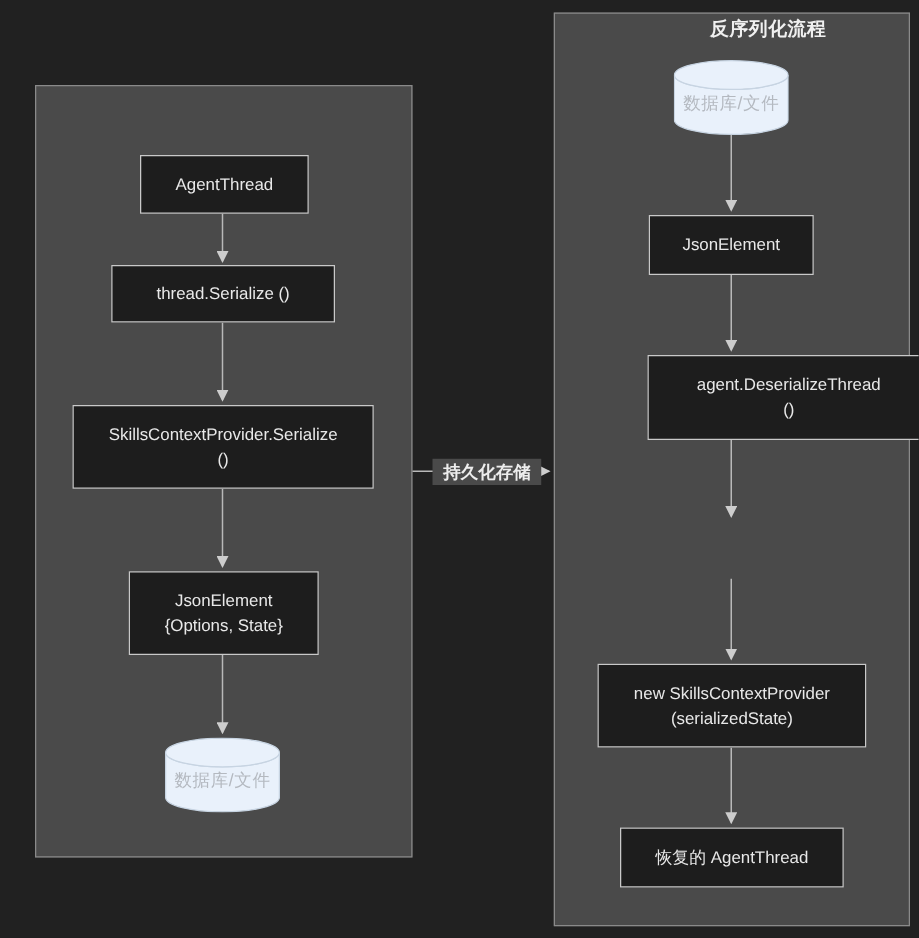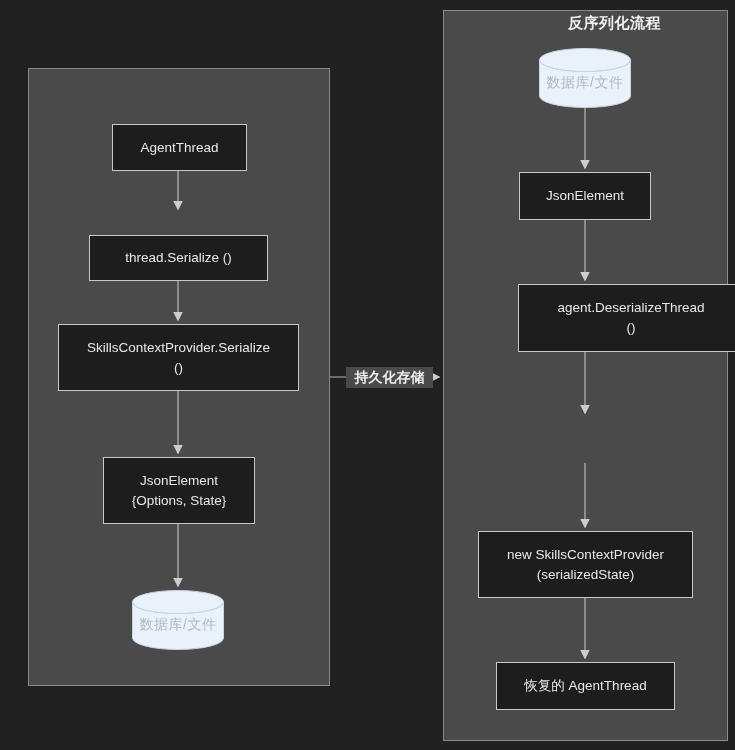--- a/index.html
+++ b/index.html
@@ -114,21 +114,21 @@
       <line x1="330" y1="377" x2="439" y2="377" marker-end="url(#arrow)"></line>
     </g>
   </svg>
 
   <div class="edge-label">持久化存储</div>
 
   <div class="node" style="left:112px; top:101px; width:135px; height:47px;margin-top:23px;">
     <span>AgentThread</span>
   </div>
 
-  <div class="node" style="left:89px; top:212px; width:179px; height:46px;margin-top:23px;">
+  <div class="node" style="left:89px; top:212px; width:179px; height:46px;">
     <span>thread.Serialize ()</span>
   </div>
 
   <div class="node" style="left:58px; top:324px; width:241px; height:67px;text-align:right;">
     <span>SkillsContextProvider.Serialize</span>
     <span>()</span>
   </div>
 
   <div class="node" style="left:103px; top:457px; width:152px; height:67px;">
     <span>JsonElement</span>

